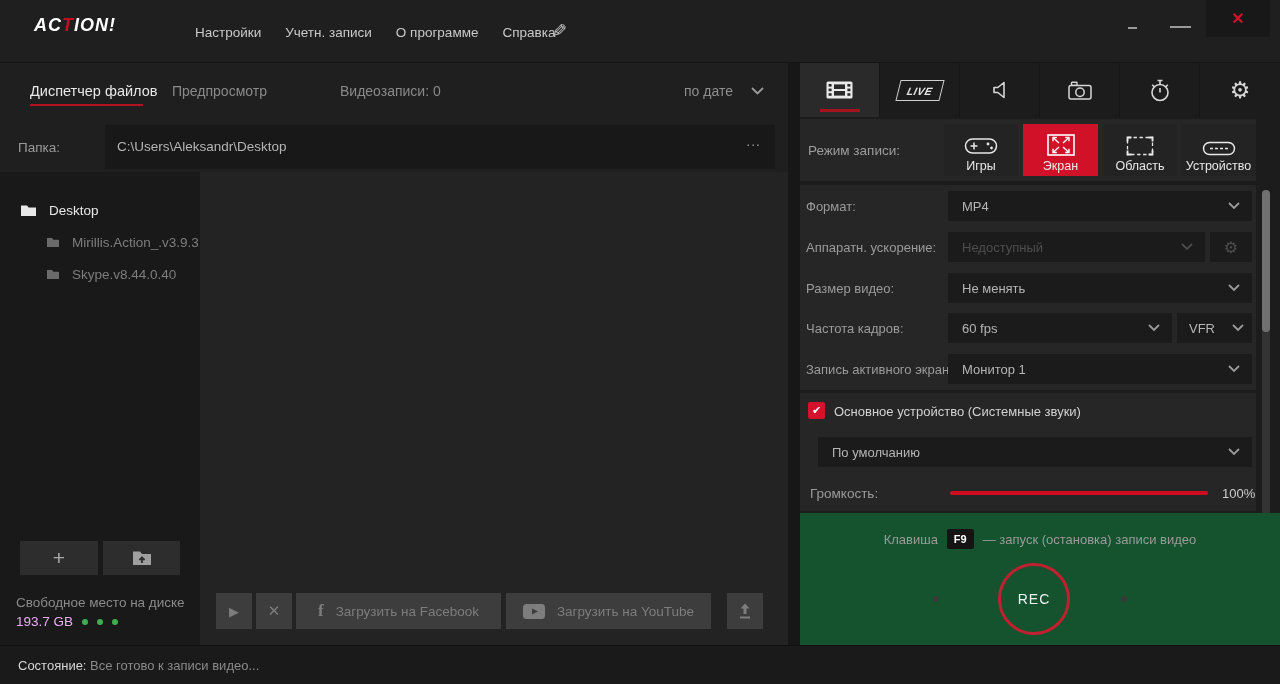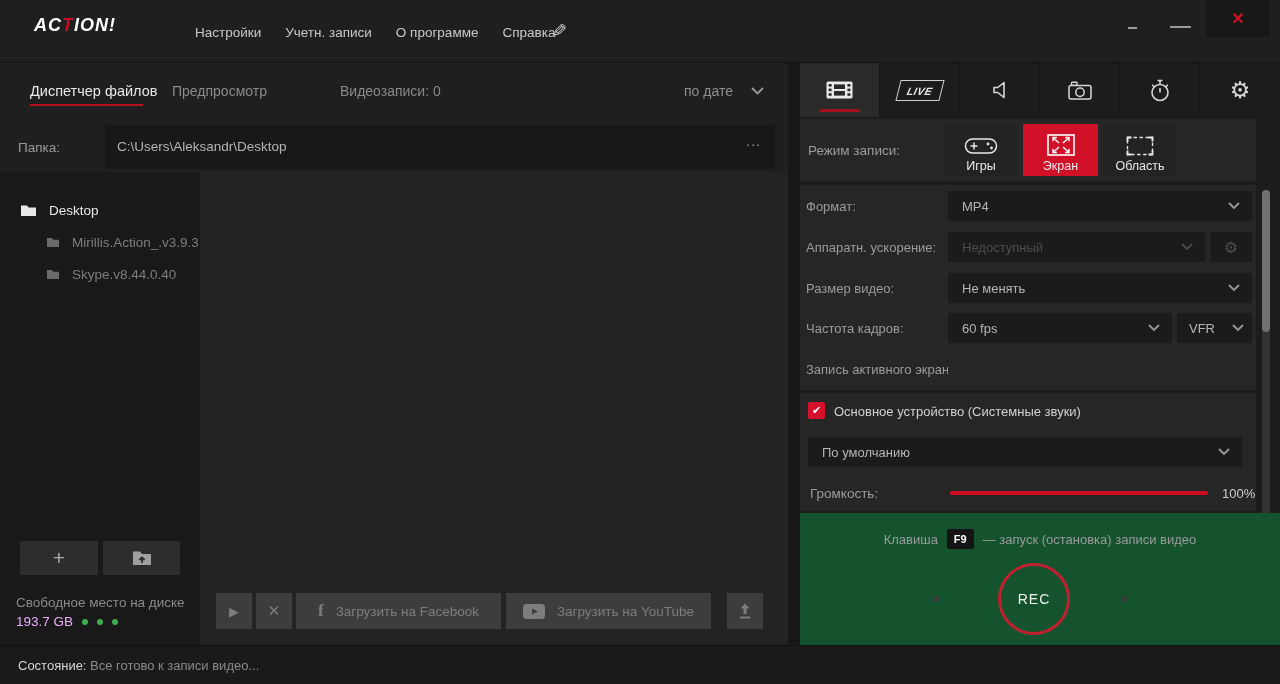--- a/index.html
+++ b/index.html
@@ -314,20 +314,29 @@
       </div>
       <div class="mode-btn m2">
         <span>
           <svg width="30" height="22" viewBox="0 0 30 22">
               <rect x="2.5" y="2.5" width="25" height="17" fill="none" stroke="#e8e8e8" stroke-width="1.3" stroke-dasharray="3.4 2.6"></rect>
               <path d="M2.5 6.5v-4h4M23.5 2.5h4v4M2.5 15.5v4h4M23.5 19.5h4v-4" fill="none" stroke="#e8e8e8" stroke-width="1.8"></path>
             </svg>
         </span>
         <span class="mlabel">Область</span>
       </div>
+      <div class="mode-btn m3">
+        <span>
+          <svg width="34" height="17" viewBox="0 0 34 17">
+              <rect x="1.5" y="2.5" width="31" height="12" rx="6" fill="none" stroke="#e8e8e8" stroke-width="1.5"></rect>
+              <path d="M8 8.5h3M13 8.5h3M18 8.5h3M23 8.5h3" stroke="#e8e8e8" stroke-width="1.6"></path>
+            </svg>
+        </span>
+        <span class="mlabel">Устройство</span>
+      </div>
     </div>
 
     <div class="card settings">
       <div class="srow-label" style="top:14px;">Формат:</div>
       <div class="dd" style="top:6px;width:304px;">
         <span class="val">MP4</span>
         <span class="chev">
             <svg width="12" height="8" viewBox="0 0 12 8">
               <path d="M1 1l5 5 5-5" fill="none" stroke="currentColor" stroke-width="1.8"></path>
             </svg>
@@ -369,28 +378,36 @@
       <div class="dd" style="top:128px;left:377px;width:75px;">
         <span class="val" style="padding-left:12px;">VFR</span>
         <span class="chev" style="right:8px;">
             <svg width="12" height="8" viewBox="0 0 12 8">
               <path d="M1 1l5 5 5-5" fill="none" stroke="currentColor" stroke-width="1.8"></path>
             </svg>
           </span>
       </div>
 
       <div class="srow-label lbl-clip" style="top:177px;">Запись активного экрана</div>
+      <div class="dd" style="top:169px;width:304px;">
+        <span class="val">Монитор 1</span>
+        <span class="chev">
+            <svg width="12" height="8" viewBox="0 0 12 8">
+              <path d="M1 1l5 5 5-5" fill="none" stroke="currentColor" stroke-width="1.8"></path>
+            </svg>
+          </span>
+      </div>
     </div>
 
     <div class="card audio">
       <div class="chk">
           <span>✔</span>
         </div>
       <div class="chk-label">Основное устройство (Системные звуки)</div>
-      <div class="dd" style="top:44px;left:8px;width:434px;">
+      <div class="dd" style="top:44px;left:18px;width:434px;">
         <span class="val">По умолчанию</span>
         <span class="chev">
             <svg width="12" height="8" viewBox="0 0 12 8">
               <path d="M1 1l5 5 5-5" fill="none" stroke="currentColor" stroke-width="1.8"></path>
             </svg>
           </span>
       </div>
       <div class="vol-label">Громкость:</div>
       <div class="vol-track">
           <div class="vol-fill"></div>

